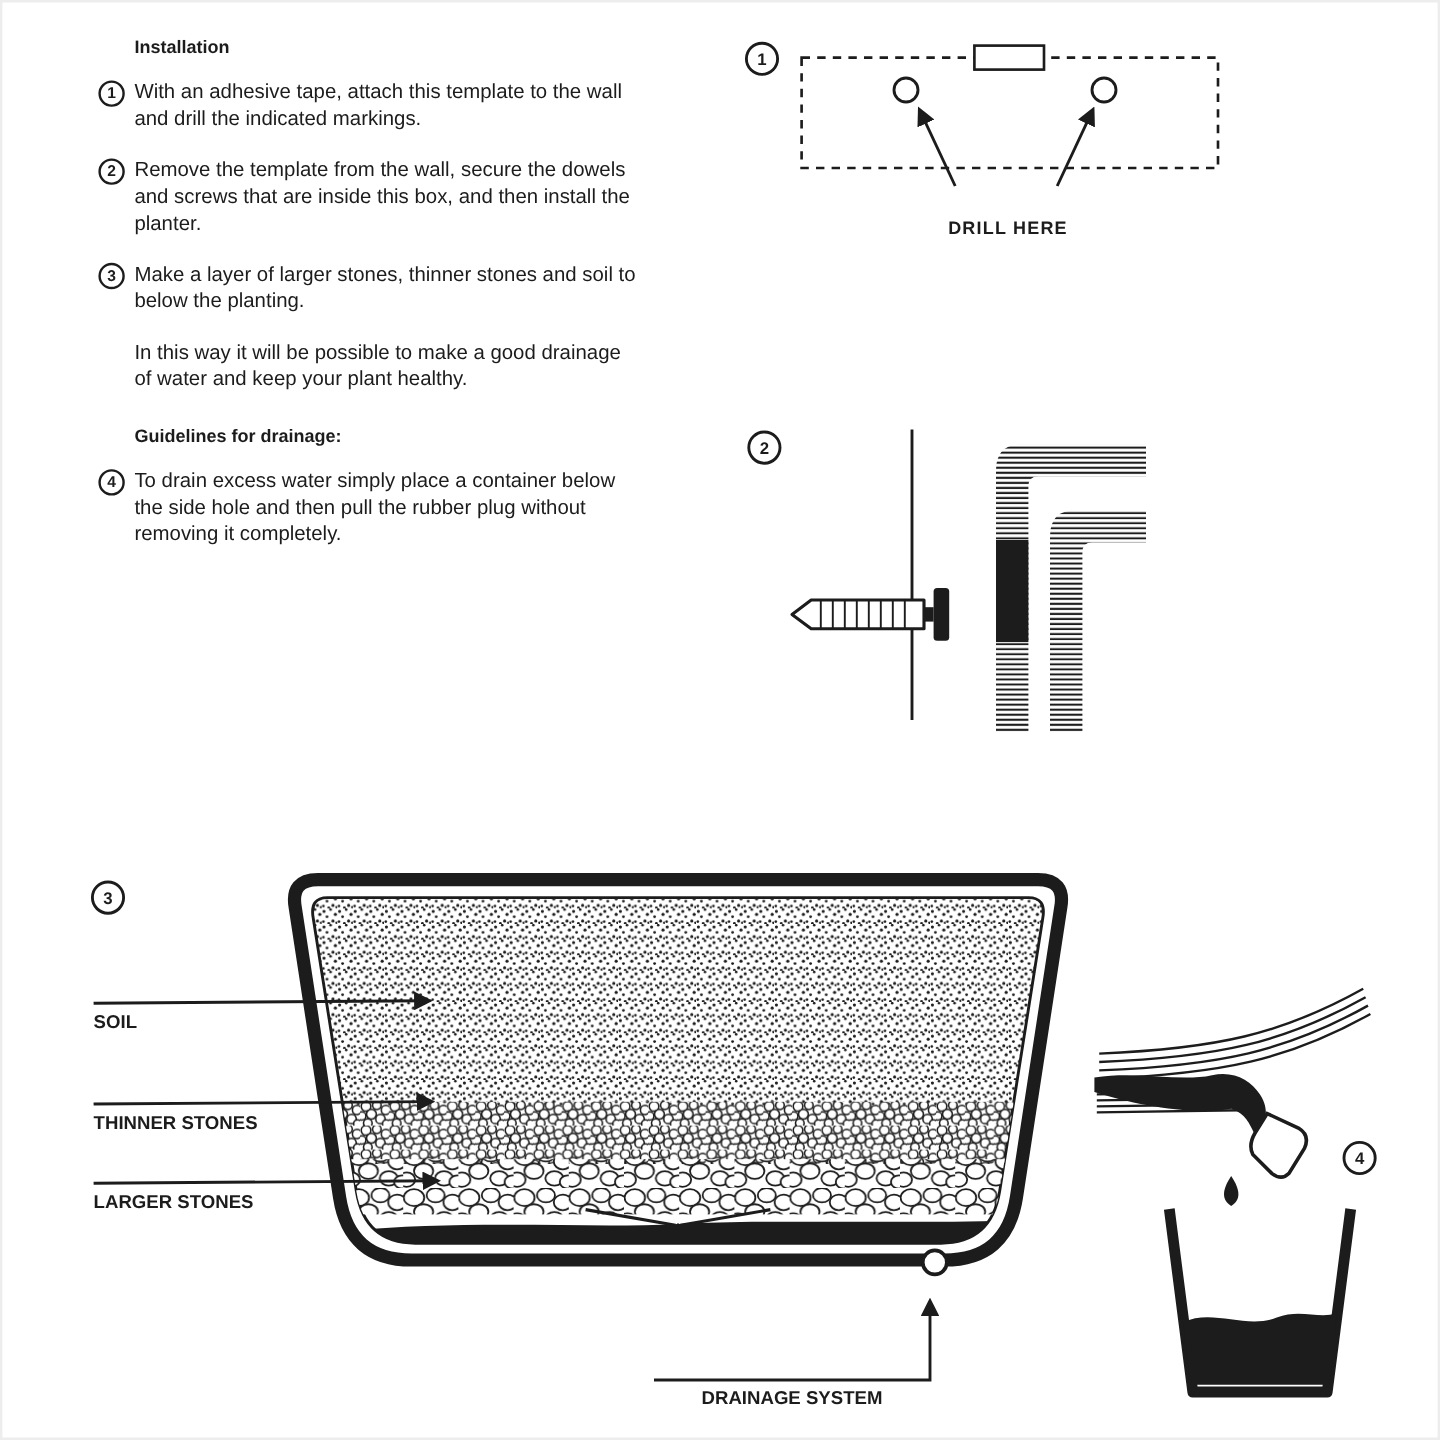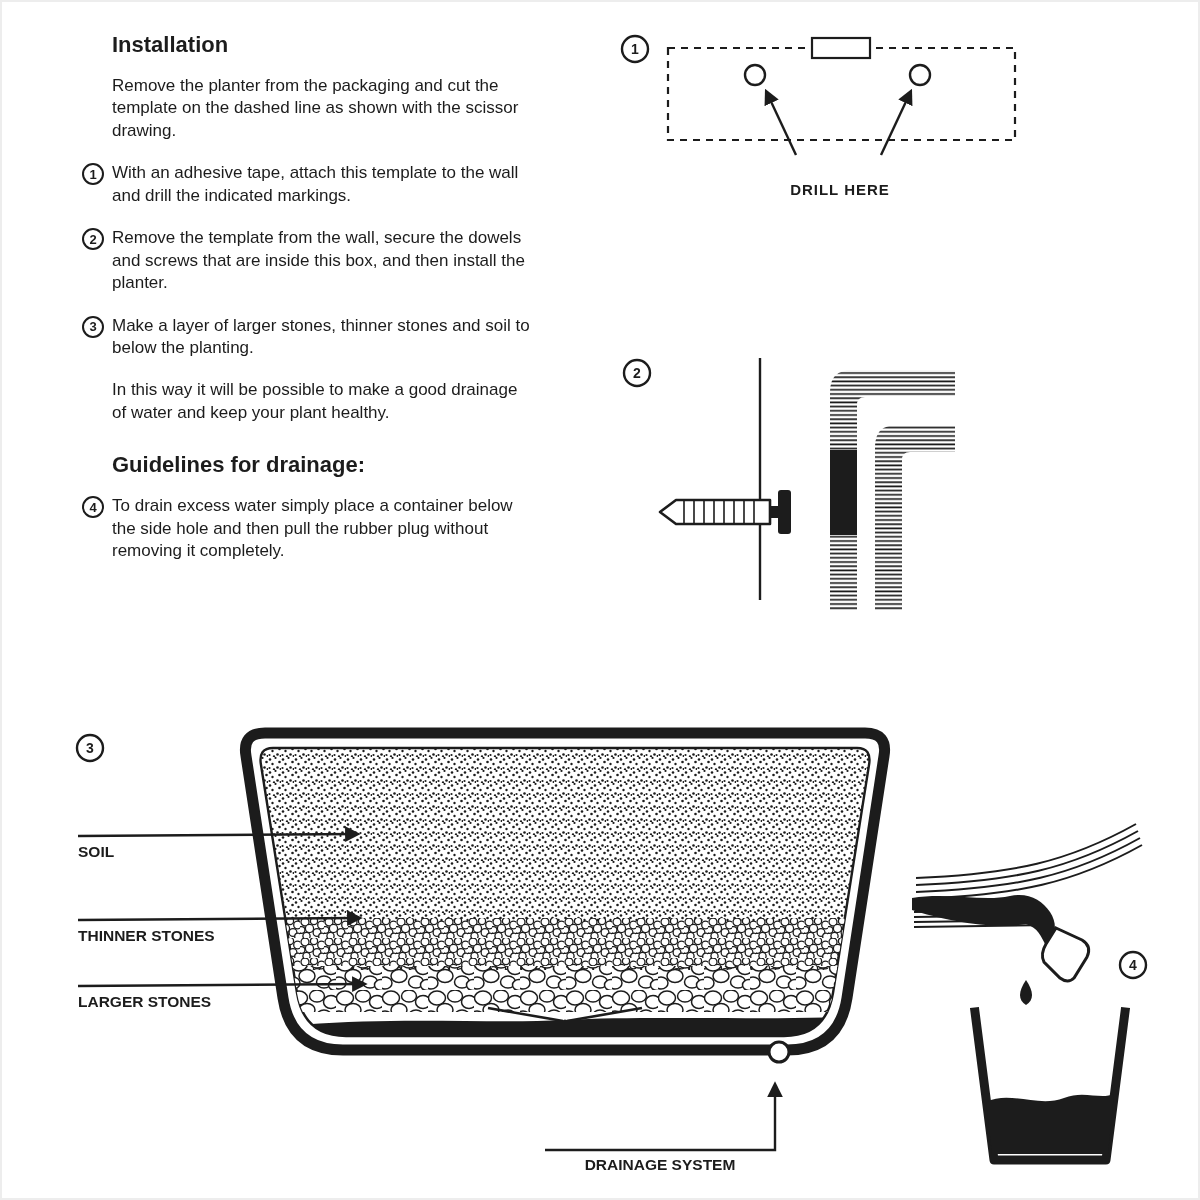--- a/index.html
+++ b/index.html
@@ -8,21 +8,21 @@
   .page {
     position:relative; width:1200px; height:1200px; margin:0 auto;
     background:#ffffff; overflow:hidden;
     box-shadow: inset 0 0 0 2px #ededed;
   }
   .instructions {
     position:absolute; left:82px; top:30px; width:452px;
     font-size:17px; line-height:1.32; color:#1c1c1c;
   }
   .instructions .hdr {
-    font-size:22px; font-weight:700; margin:0 0 0 30px;
+    font-size:15px; font-weight:700; margin:0 0 0 30px;
   }
   .instructions .hdr.spaced { margin-top:26px; }
   .instructions .plain {
     margin:16px 0 20px 30px;
   }
   .step { display:flex; align-items:flex-start; gap:8px; margin:16px 0 20px 0; }
   .stepnum {
     flex:0 0 auto; width:22px; height:22px; border:2px solid #1c1c1c;
     border-radius:50%; display:flex; align-items:center; justify-content:center;
     font-size:13px; font-weight:700; margin-top:1px;
@@ -77,21 +77,20 @@
       </pattern>
       <pattern id="hatchH" width="8" height="4.2" patternUnits="userSpaceOnUse">
         <rect x="0" y="0" width="8" height="4.2" fill="#ffffff"></rect>
         <line x1="0" y1="2" x2="8" y2="2" stroke="#1c1c1c" stroke-width="1.7"></line>
       </pattern>
     </defs>
   </svg>
 
   <div class="instructions">
     <div class="hdr">Installation</div>
-    <p class="plain">Remove the planter from the packaging and cut the template on the dashed line as shown with the scissor drawing.</p>
 
     <div class="step">
       <span class="stepnum">1</span>
       <p class="steptext">With an adhesive tape, attach this template to the wall and drill the indicated markings.</p>
     </div>
 
     <div class="step">
       <span class="stepnum">2</span>
       <p class="steptext">Remove the template from the wall, secure the dowels and screws that are inside this box, and then install the planter.</p>
     </div>

